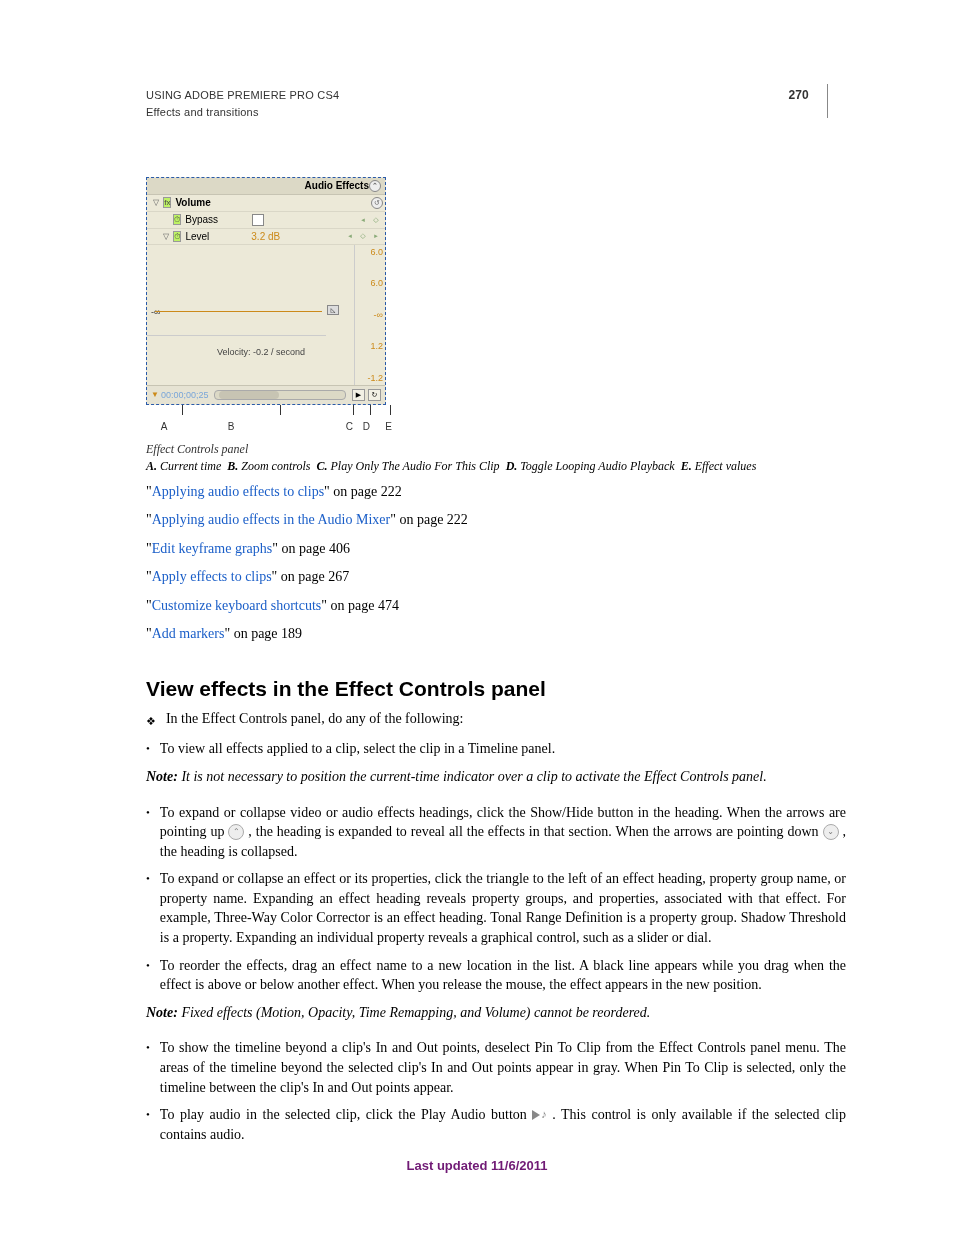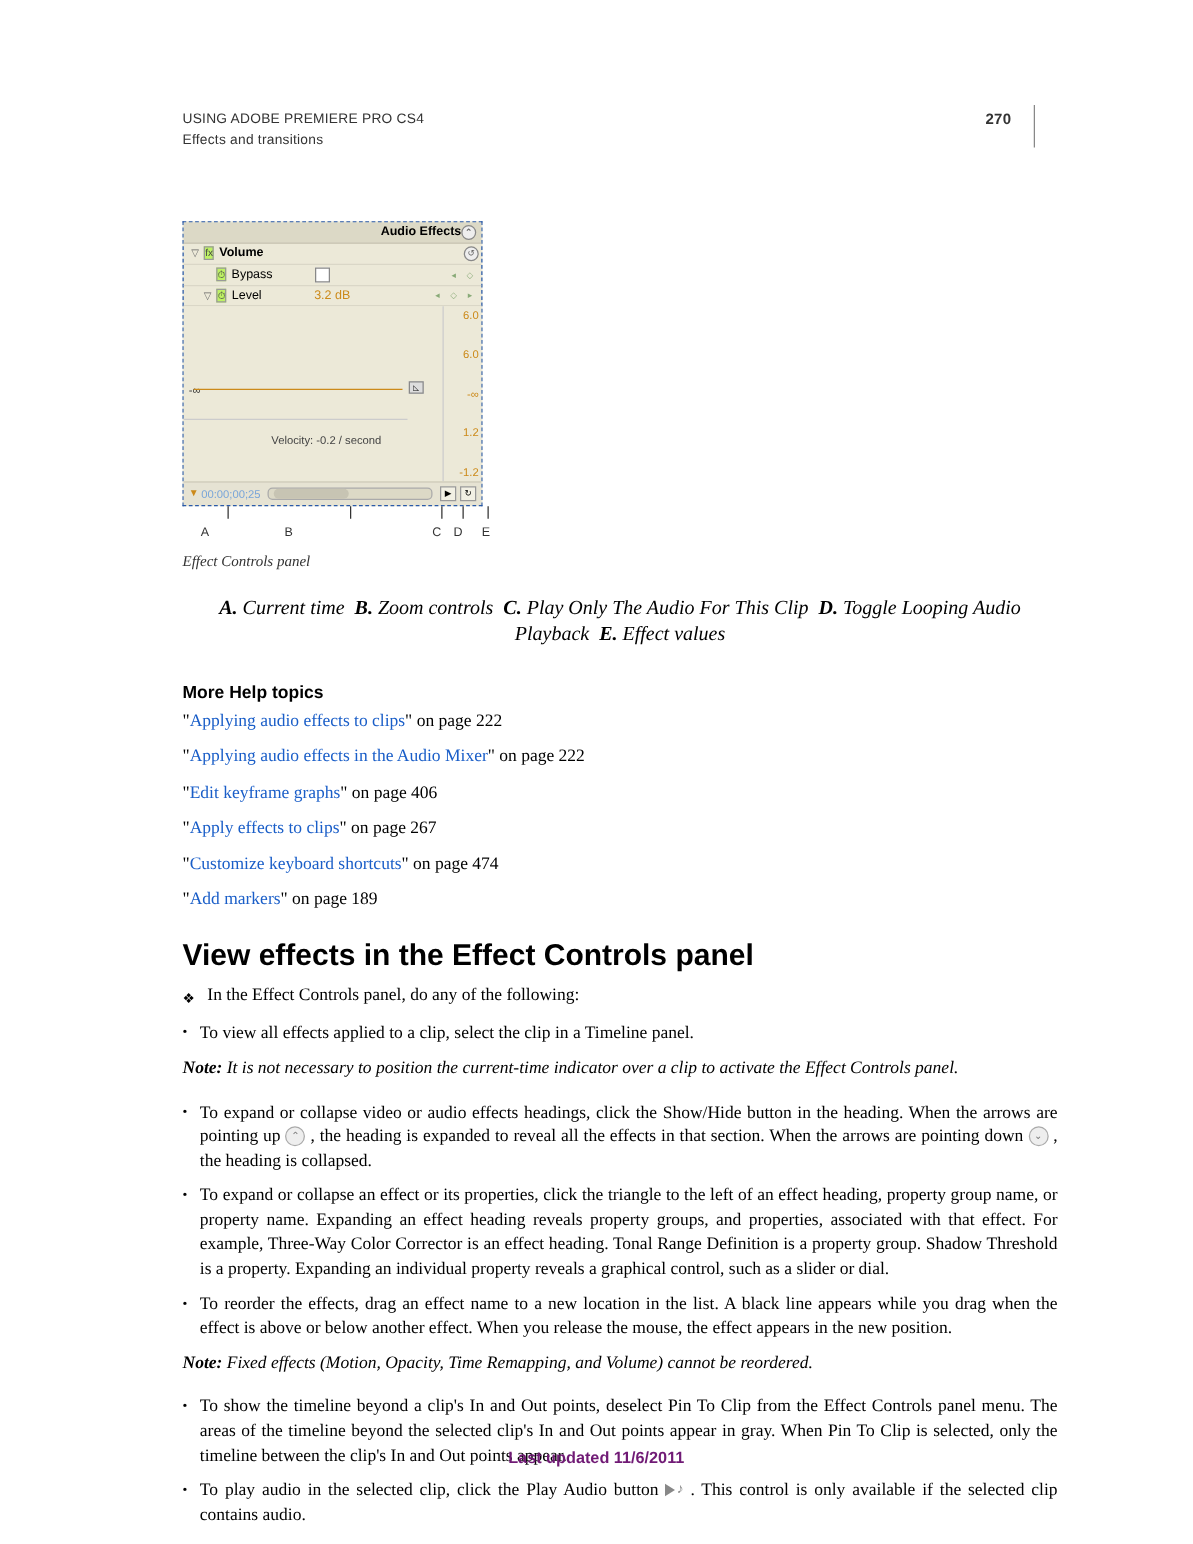--- a/index.html
+++ b/index.html
@@ -109,34 +109,34 @@
     display:flex; width:250px; font-size:10px; color:#333; margin-top:2px;
     font-family: "Myriad Pro", Arial, sans-serif;
   }
   .callout-row span { flex:1; text-align:center; }
   .callout-lines { position:relative; width:250px; height:14px; }
   .cl { position:absolute; width:1px; background:#333; top:0; height:10px; }
   .caption {
     font-size: 12px; font-style: italic; color: #333;
     margin-top: 10px; line-height: 1.3;
   }
-  .legend { font-size: 16px; font-style: italic; margin-top:20px; line-height:1.3;text-align:center; }
+  .legend { font-size: 12px; font-style: italic; margin-top:2px; line-height:1.3; }
   .legend b { font-style: italic; font-weight:700; }
 
   .more-help {
     font-family: "Myriad Pro", Arial, sans-serif;
     font-weight: 700; font-size: 14px; margin-top: 26px;
   }
   .link-line { font-size: 14px; margin-top: 6px; line-height: 1.6; }
   .link-line a { color: #1a5ec8; text-decoration: none; }
 
   .h2 {
     font-family: "Myriad Pro", Arial, sans-serif;
-    font-weight: 700; font-size: 24px;
-    margin-top: 20px; margin-bottom: 10px;
+    font-weight: 700; font-size: 21px;
+    margin-top: 32px; margin-bottom: 10px;
   }
   .diamond-line { font-size: 14px; margin-bottom: 8px; display:flex; gap:10px; }
   .diamond-line .d { font-size: 11px; line-height:20px; }
   .sub-bullet { font-size:14px; margin-left:0; display:flex; gap:10px; margin-bottom:8px; line-height:1.4; }
   .sub-bullet .b { font-size:11px; line-height:18px; }
   .note { font-size:14px; font-style: italic; margin: 8px 0 16px 0; line-height:1.4; }
   .note b { font-weight:700; font-style: italic; }
   .para-text { text-align: justify; }
 
   .inline-icon {
@@ -260,21 +260,20 @@
     <div class="caption">Effect Controls panel</div>
     <div class="legend">
       <b>A.</b> <span>Current time</span>&nbsp;
       <b>B.</b> <span>Zoom controls</span>&nbsp;
       <b>C.</b> <span>Play Only The Audio For This Clip</span>&nbsp;
       <b>D.</b> <span>Toggle Looping Audio Playback</span>&nbsp;
       <b>E.</b> <span>Effect values</span>
     </div>
   </div>
 
-  <div class="more-help">More Help topics</div>
   <div>
     <div class="link-line">"<a href="#">Applying audio effects to clips</a><span>" on page 222</span></div>
     <div class="link-line">"<a href="#">Applying audio effects in the Audio Mixer</a><span>" on page 222</span></div>
     <div class="link-line">"<a href="#">Edit keyframe graphs</a><span>" on page 406</span></div>
     <div class="link-line">"<a href="#">Apply effects to clips</a><span>" on page 267</span></div>
     <div class="link-line">"<a href="#">Customize keyboard shortcuts</a><span>" on page 474</span></div>
     <div class="link-line">"<a href="#">Add markers</a><span>" on page 189</span></div>
   </div>
 
   <div class="h2">View effects in the Effect Controls panel</div>

